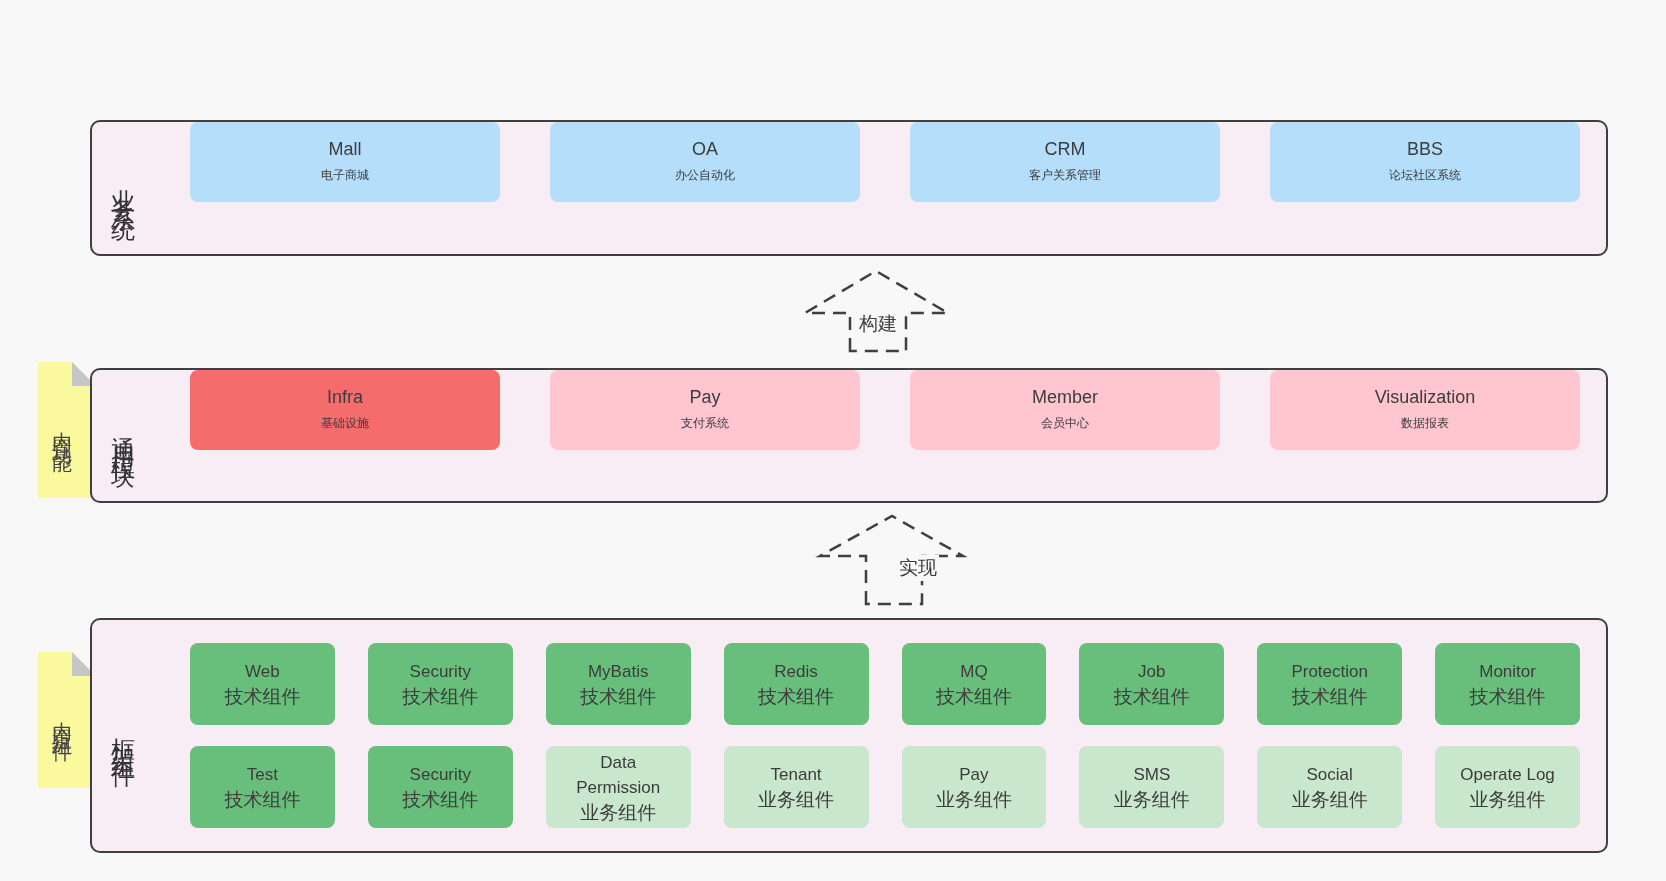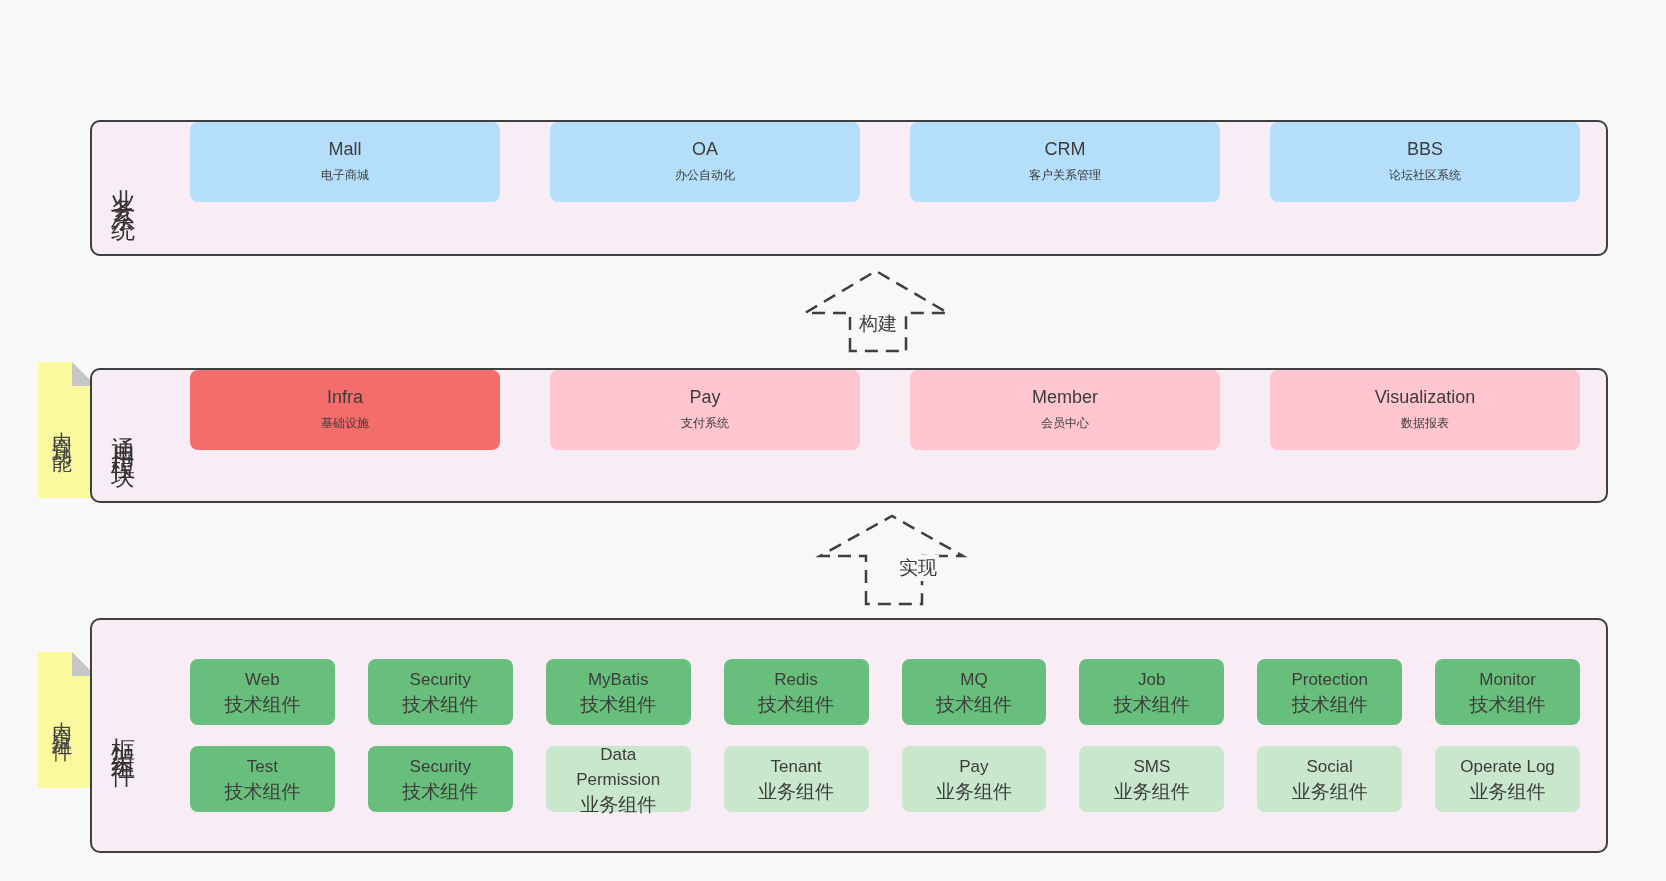--- a/index.html
+++ b/index.html
@@ -26,21 +26,21 @@
   }
   .box-row { flex:1; display:flex; gap:50px;padding-left:36px; }
   .rows { flex:1; display:flex; flex-direction:column; justify-content:center; gap:21px; }
   .rows .box-row { flex:0 0 auto; gap:33px; }
   .box {
     flex:1; height:80px; border-radius:8px;
     display:flex; flex-direction:column; align-items:center; justify-content:center;
     text-align:center; font-size:18px; line-height:26px;
   }
   .box .sub { font-size:12px; }
-  .rows .box { height:66px; font-size:17px; line-height:25px; padding:0 6px; }
+  .rows .box { height:82px; font-size:17px; line-height:25px; padding:0 6px; }
   .rows .box .title { max-width:112px; }
   .rows .box .sub { font-size:19px; }
   .box--blue        { background:var(--blue,#B5DEFA); }
   .box--red         { background:var(--red,#F56C6C); }
   .box--pink        { background:var(--pink,#FFC6CF); }
   .box--green       { background:var(--green,#68BF7B); }
   .box--green-light { background:var(--green-light,#C8E7CC); }
   .note {
     position:absolute; left:38px; width:58px; height:136px;
     background:var(--note-yellow,#FBF99E); z-index:1;

